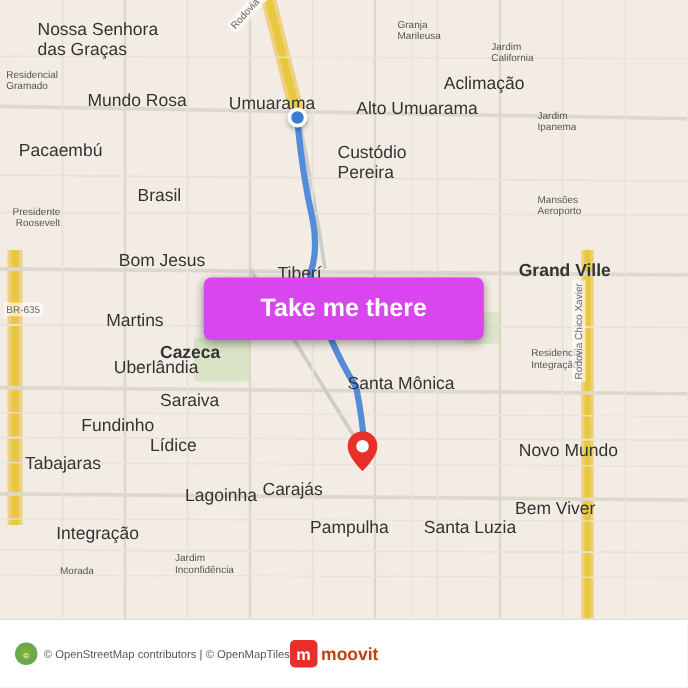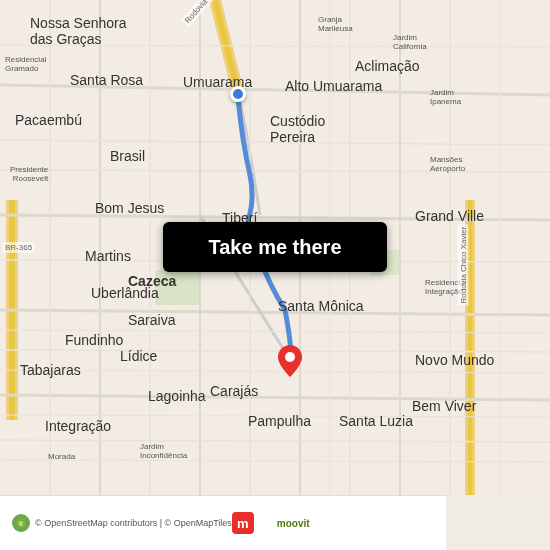--- a/index.html
+++ b/index.html
@@ -28,21 +28,21 @@
     }
 
     
     #take-me-there-btn {
       position: absolute;
       left: 50%;
       top: 222px;
       transform: translateX(-50%);
       width: 224px;
       height: 50px;
-      background: #000000;
+      background: #d946ef;
       color: white;
       border: none;
       border-radius: 6px;
       font-size: 20px;
       font-weight: bold;
       cursor: pointer;
       display: flex;
       align-items: center;
       justify-content: center;
       box-shadow: 0 2px 8px rgba(0,0,0,0.4);
@@ -67,21 +67,21 @@
       width: 24px;
       height: 32px;
       z-index: 11;
     }
 
     
     #bottom-bar {
       position: absolute;
       bottom: 0;
       left: 0;
-      width: 446px;
+      width: 550px;
       height: 55px;
       background: white;
       display: flex;
       align-items: center;
       padding: 0 12px;
       border-top: 1px solid #ddd;
       z-index: 20;
     }
 
     #osm-logo {
@@ -142,24 +142,23 @@
       border-radius: 4px;
       display: flex;
       align-items: center;
       justify-content: center;
       color: white;
       font-size: 13px;
       font-weight: bold;
     }
 
     #moovit-text {
-      font-size: 10px;
+      font-size: 14px;
       font-weight: bold;
-      color: #4d7c0f;
-      margin-left: 20px;
+      color: #c2410c;
     }
 
     .map-label {
       position: absolute;
       font-size: 14px;
       color: #333;
       font-weight: 500;
       white-space: nowrap;
       z-index: 5;
       pointer-events: none;
@@ -236,21 +235,21 @@
     <line x1="330" y1="0" x2="330" y2="495" stroke="#e8e2da" stroke-width="1"></line>
 
     <path d="M 238 98 Q 242 140 250 175 Q 255 200 248 220 Q 260 270 285 310 Q 290 335 292 362" stroke="#3a7bd5" stroke-width="5" fill="none" stroke-linecap="round" stroke-linejoin="round" opacity="0.85"></path>
 
     <rect x="155" y="270" width="45" height="35" fill="#c8ddb0" rx="3" opacity="0.6"></rect>
     <rect x="370" y="250" width="30" height="25" fill="#c8ddb0" rx="3" opacity="0.5"></rect>
   </svg>
 
   <div class="map-label" style="left:30px;top:15px;">Nossa Senhora<br>das Graças</div>
   <div class="map-label small" style="left:5px;top:55px;">Residencial<br>Gramado</div>
-  <div class="map-label" style="left:70px;top:72px;">Santa Rosa</div>
+  <div class="map-label" style="left:70px;top:72px;">Mundo Rosa</div>
   <div class="map-label" style="left:15px;top:112px;">Pacaembú</div>
   <div class="map-label" style="left:110px;top:148px;">Brasil</div>
   <div class="map-label small" style="left:10px;top:165px;text-align:right;">Presidente<br>Roosevelt</div>
   <div class="map-label" style="left:95px;top:200px;">Bom Jesus</div>
   <div class="map-label" style="left:55px;top:285px;padding-left:36px;">Uberlândia</div>
   <div class="map-label" style="left:85px;top:248px;">Martins</div>
   <div class="map-label" style="left:128px;top:273px;font-weight:bold;">Cazeca</div>
   <div class="map-label" style="left:128px;top:312px;">Saraiva</div>
   <div class="map-label" style="left:65px;top:332px;">Fundinho</div>
   <div class="map-label" style="left:120px;top:348px;">Lídice</div>
@@ -258,34 +257,34 @@
   <div class="map-label" style="left:148px;top:388px;">Lagoinha</div>
   <div class="map-label" style="left:210px;top:383px;">Carajás</div>
   <div class="map-label" style="left:248px;top:413px;">Pampulha</div>
   <div class="map-label" style="left:45px;top:418px;">Integração</div>
   <div class="map-label small" style="left:48px;top:452px;">Morada</div>
   <div class="map-label small" style="left:140px;top:442px;">Jardim<br>Inconfidência</div>
   <div class="map-label" style="left:278px;top:298px;">Santa Mônica</div>
   <div class="map-label" style="left:315px;top:413px;margin-left:24px;">Santa Luzia</div>
   <div class="map-label" style="left:415px;top:352px;">Novo Mundo</div>
   <div class="map-label" style="left:412px;top:398px;">Bem Viver</div>
-  <div class="map-label" style="left:415px;top:208px;">Grand Ville</div>
+  <div class="map-label" style="left:415px;top:208px;font-weight:bold;">Grand Ville</div>
   <div class="map-label small" style="left:318px;top:15px;">Granja<br>Marileusa</div>
   <div class="map-label" style="left:355px;top:58px;">Aclimação</div>
   <div class="map-label small" style="left:393px;top:33px;">Jardim<br>California</div>
   <div class="map-label small" style="left:430px;top:88px;">Jardim<br>Ipanema</div>
   <div class="map-label small" style="left:430px;top:155px;">Mansões<br>Aeroporto</div>
   <div class="map-label small" style="left:425px;top:278px;">Residencial<br>Integração</div>
   <div class="map-label" style="left:285px;top:78px;">Alto Umuarama</div>
   <div class="map-label" style="left:183px;top:74px;">Umuarama</div>
   <div class="map-label" style="left:270px;top:113px;">Custódio<br>Pereira</div>
   <div class="map-label" style="left:222px;top:210px;">Tiberí</div>
 
   <div class="road-label" style="left:185px;top:18px;transform:rotate(-48deg);transform-origin:left center;">Rodovia BR-050</div>
-  <div class="road-label" style="left:3px;top:242px;">BR-365</div>
+  <div class="road-label" style="left:3px;top:242px;">BR-635</div>
   <div class="road-label" style="left:463px;top:300px;transform:rotate(-90deg);transform-origin:left center;">Rodovia Chico Xavier</div>
 
   <div class="origin-marker" style="left:230px;top:86px;"></div>
 
   <div class="dest-marker" style="left:278px;top:345px;">
     <svg viewBox="0 0 24 32" xmlns="http://www.w3.org/2000/svg">
       <path d="M12 0C5.37 0 0 5.37 0 12c0 8.5 12 20 12 20s12-11.5 12-20C24 5.37 18.63 0 12 0z" fill="#e8302a"></path>
       <circle cx="12" cy="12" r="5" fill="white"></circle>
     </svg>
   </div>

